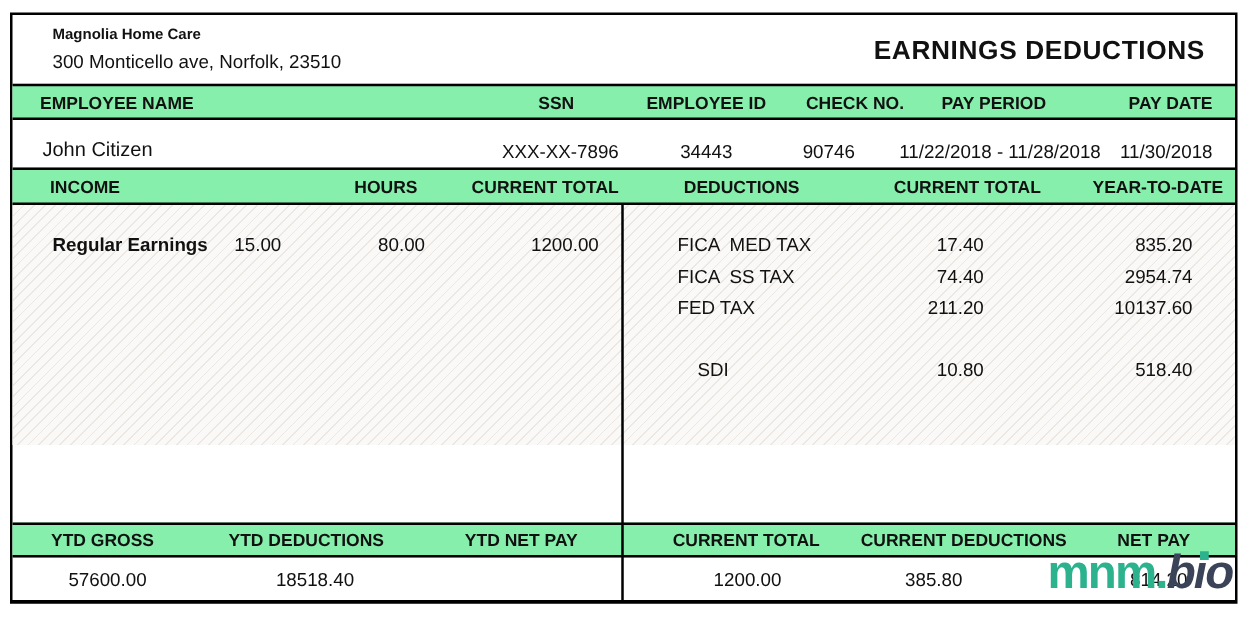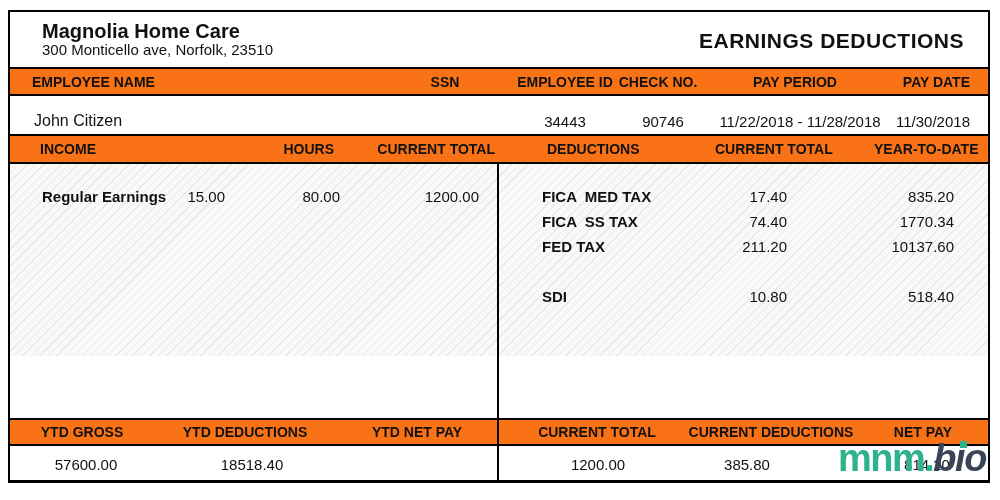--- a/index.html
+++ b/index.html
@@ -1,41 +1,41 @@
 <!DOCTYPE html>
 <html><head>
 <meta charset="utf-8">
 <style>
   html,body{margin:0;padding:0;background:#fff;}
   .page{position:relative;width:1000px;height:500px;background:#fff;overflow:hidden;
         font-family:"Liberation Sans",sans-serif;color:#111;}
   .sheet{position:absolute;left:8px;top:10px;width:982px;height:473px;
          border:2px solid #000;border-bottom-width:3px;box-sizing:border-box;background:#fff;}
 
-  .company-name{position:absolute;left:32px;top:8px;font-size:20px;font-weight:bold;}
+  .company-name{position:absolute;left:32px;top:8px;font-size:12px;font-weight:bold;}
   .company-address{position:absolute;left:32px;top:29px;font-size:15px;}
   .doc-title{position:absolute;right:24px;top:17px;font-size:21px;font-weight:bold;letter-spacing:.5px;}
 
   .band{position:absolute;left:0;width:100%;box-sizing:border-box;}
-  .gray{background:#f97316;border-top:2px solid #000;border-bottom:2px solid #000;}
+  .gray{background:#86efac;border-top:2px solid #000;border-bottom:2px solid #000;}
   .band-h1{top:55px;height:29px;}
   .band-h2{top:122px;height:30px;}
   .band-h3{top:406px;height:28px;}
   .band-row1{top:84px;height:50px;}
   .band-body{top:152px;height:192px;
      background-color:#faf9f7;
      background-image:repeating-linear-gradient(135deg,rgba(205,198,192,.35) 0px,rgba(205,198,192,.35) 1px,transparent 1px,transparent 6px);}
   .band-totals{top:434px;height:36px;}
 
   .cell{position:absolute;top:0;bottom:0;display:flex;align-items:center;}
   .h{font-size:14px;font-weight:bold;}
   .d{font-size:15px;}
   .num{justify-content:flex-end;}
   .ctr{justify-content:center;}
-  .ws-pre{white-space:pre;font-weight:bold;}
+  .ws-pre{white-space:pre;}
 
   .divider{position:absolute;left:487px;top:152px;width:2px;height:318px;background:#000;}
   .patch{position:absolute;background:#fff;}
   .patch-left{left:50px;top:209px;width:367px;height:40px;}
   .patch-right{left:529px;top:204px;width:366px;height:45px;}
 
   .brow{position:absolute;left:0;width:100%;height:25px;}
   .watermark{position:absolute;left:828px;top:424px;z-index:10;font-size:38px;font-weight:bold;
              letter-spacing:-1.5px;line-height:44px;white-space:nowrap;}
   .wm-teal{color:#2db28e;}
@@ -50,27 +50,28 @@
   <div class="sheet">
 
     <div class="company-name">Magnolia Home Care</div>
     <div class="company-address">300 Monticello ave, Norfolk, 23510</div>
     <div class="doc-title">EARNINGS DEDUCTIONS</div>
 
     <div class="band gray band-h1">
       <span class="cell h" style="left:22px">EMPLOYEE NAME</span>
       <span class="cell h ctr" style="left:390px;width:90px">SSN</span>
       <span class="cell h ctr" style="left:495px;width:120px">EMPLOYEE ID</span>
-      <span class="cell h ctr" style="left:598px;width:100px">CHECK NO.</span>
+      <span class="cell h ctr" style="left:624px;width:100px">CHECK NO.</span>
       <span class="cell h ctr" style="left:730px;width:110px">PAY PERIOD</span>
       <span class="cell h num" style="left:860px;width:100px">PAY DATE</span>
     </div>
 
     <div class="band band-row1">
       <span class="cell d" style="left:24px;font-size:16px">John Citizen</span>
+      <span class="cell d num" style="left:360px;width:125px">XXX-XX-7896</span>
       <span class="cell d ctr" style="left:495px;width:120px">34443</span>
       <span class="cell d ctr" style="left:603px;width:100px">90746</span>
       <span class="cell d ctr" style="left:700px;width:180px">11/22/2018 - 11/28/2018</span>
       <span class="cell d num" style="left:860px;width:100px">11/30/2018</span>
     </div>
 
     <div class="band gray band-h2">
       <span class="cell h" style="left:30px">INCOME</span>
       <span class="cell h num" style="left:224px;width:100px">HOURS</span>
       <span class="cell h num" style="left:360px;width:125px">CURRENT TOTAL</span>
@@ -91,29 +92,29 @@
       </div>
 
       <div class="brow" style="top:20px">
         <span class="cell d ws-pre" style="left:532px">FICA  MED TAX</span>
         <span class="cell d num" style="left:650px;width:127px">17.40</span>
         <span class="cell d num" style="left:818px;width:126px">835.20</span>
       </div>
       <div class="brow" style="top:45px">
         <span class="cell d ws-pre" style="left:532px">FICA  SS TAX</span>
         <span class="cell d num" style="left:650px;width:127px">74.40</span>
-        <span class="cell d num" style="left:818px;width:126px">1770.34</span>
+        <span class="cell d num" style="left:818px;width:126px">2954.74</span>
       </div>
       <div class="brow" style="top:70px">
         <span class="cell d ws-pre" style="left:532px">FED TAX</span>
         <span class="cell d num" style="left:650px;width:127px">211.20</span>
         <span class="cell d num" style="left:818px;width:126px">10137.60</span>
       </div>
       <div class="brow" style="top:120px">
-        <span class="cell d ws-pre" style="left:532px">SDI</span>
+        <span class="cell d ws-pre" style="left:548px">SDI</span>
         <span class="cell d num" style="left:650px;width:127px">10.80</span>
         <span class="cell d num" style="left:818px;width:126px">518.40</span>
       </div>
     </div>
 
     <div class="band gray band-h3">
       <span class="cell h ctr" style="left:12px;width:120px">YTD GROSS</span>
       <span class="cell h ctr" style="left:155px;width:160px">YTD DEDUCTIONS</span>
       <span class="cell h ctr" style="left:337px;width:140px">YTD NET PAY</span>
       <span class="cell h ctr" style="left:517px;width:140px">CURRENT TOTAL</span>

